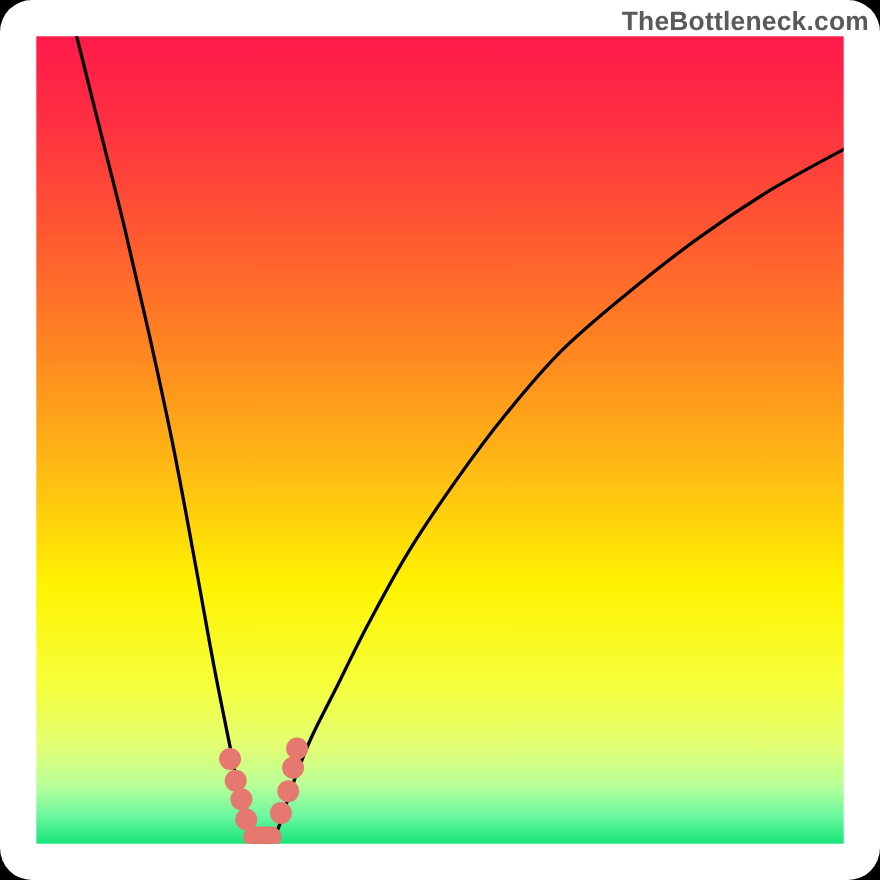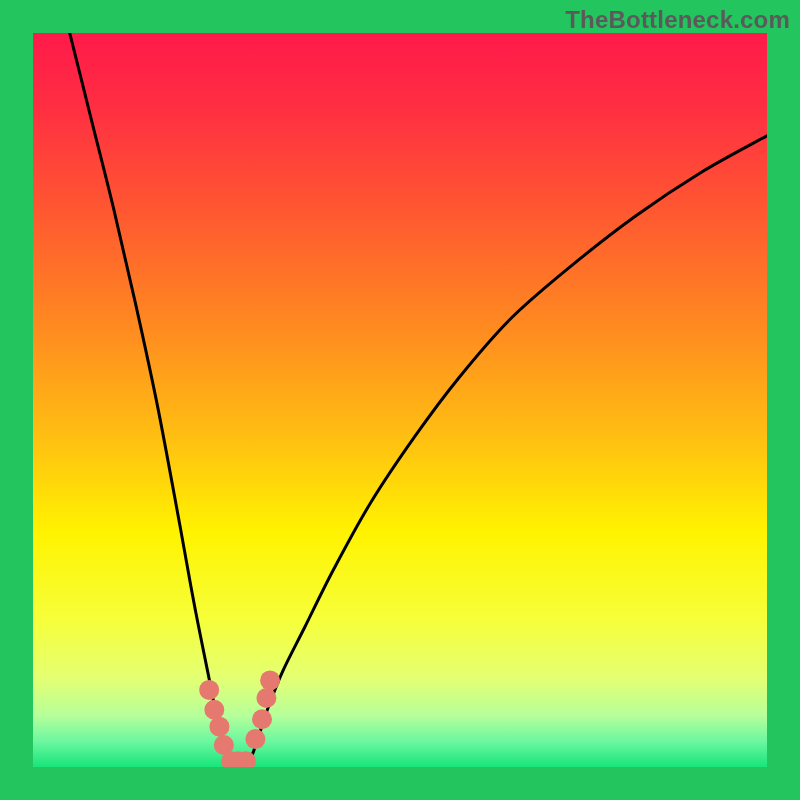--- a/index.html
+++ b/index.html
@@ -9,21 +9,22 @@
     height: 800px;
     overflow: hidden;
     background: #000;
   }
   .frame {
     position: absolute;
     left: 0;
     top: 0;
     width: 800px;
     height: 800px;
-    background: #22c55e;
+    background: #ffffff;
+    border-radius: 29px;
   }
   .watermark {
     position: absolute;
     top: 6px;
     right: 10px;
     font-family: Arial, Helvetica, sans-serif;
     font-size: 24px;
     font-weight: 600;
     color: #5a5a5a;
     letter-spacing: 0.2px;

